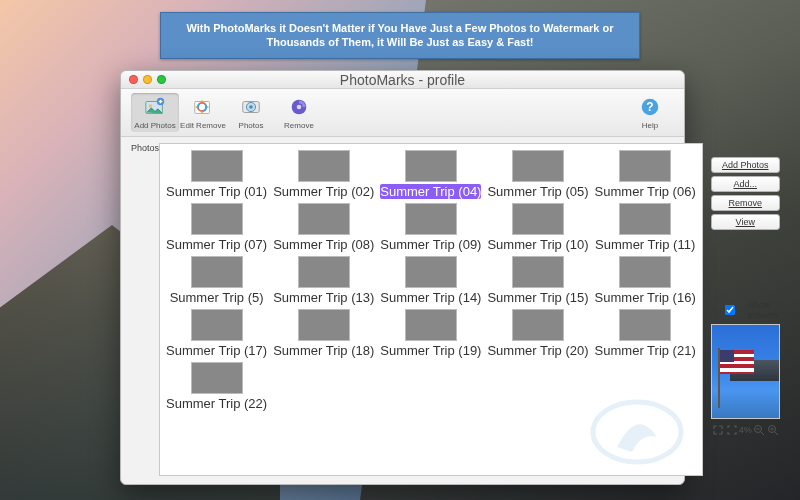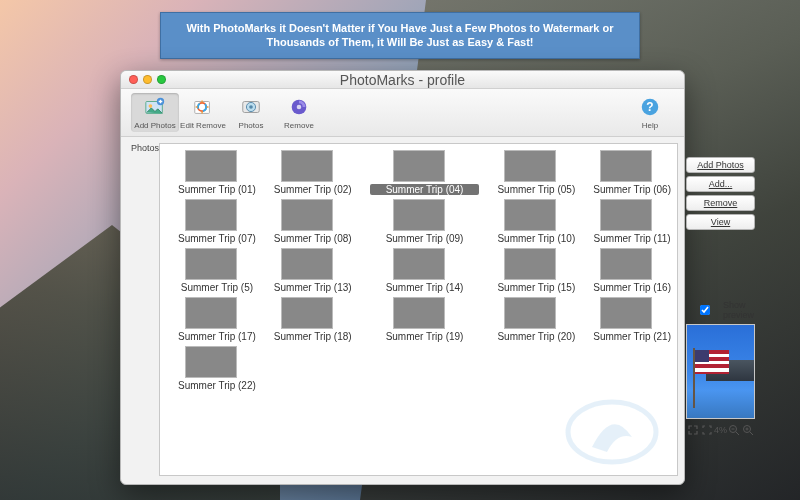--- a/index.html
+++ b/index.html
@@ -65,22 +65,22 @@
   .section-label{font-size:9px;color:#444;margin-bottom:3px;}
   .grid-wrap{
     flex:1; background:#fff; border:1px solid #c8c8c8; overflow:auto;
     padding:6px; position:relative;
   }
   .grid{display:grid; grid-template-columns:repeat(5,1fr); gap:4px 6px;}
   .thumb{display:flex;flex-direction:column;align-items:center;gap:2px;}
   .thumb .img{
     width:52px;height:32px;border:1px solid #bbb;background:#888;
   }
-  .thumb .cap{font-size:10px;color:#333;white-space:nowrap;margin-left:12px;}
-  .thumb.selected .cap{background:#737373;color:#fff;padding:0 16px;border-radius:2px;}
+  .thumb .cap{font-size:13px;color:#333;white-space:nowrap;}
+  .thumb.selected .cap{background:#8b5cf6;color:#fff;padding:0 0;border-radius:2px;}
   .wm{
     position:absolute; right:10px; bottom:8px; width:110px; height:70px;
     opacity:.15;
   }
   .right{width:135px; display:flex; flex-direction:column; padding-top:14px;}
   .btnstack{display:flex;flex-direction:column;gap:3px;}
   .macbtn{
     height:16px;font-size:9px;color:#333;background:linear-gradient(#fff,#eee);
     border:1px solid #b5b5b5;border-radius:3px;box-shadow:0 1px 0 #fff inset;
     text-align:center;line-height:14px;text-decoration:underline;

